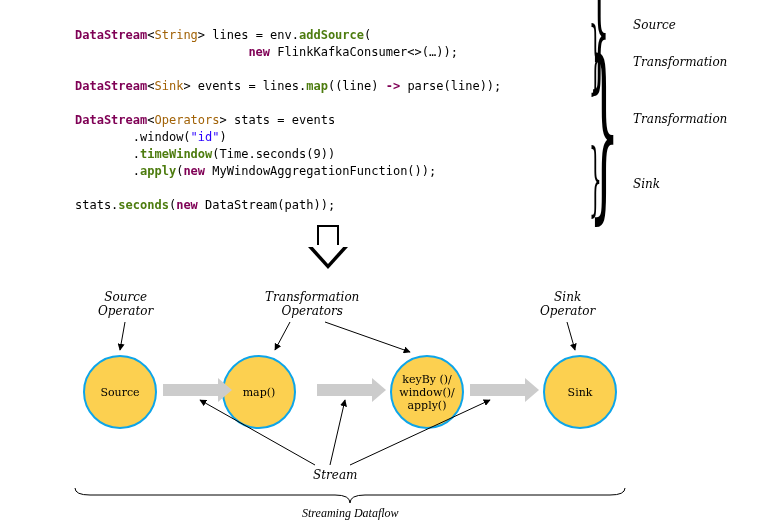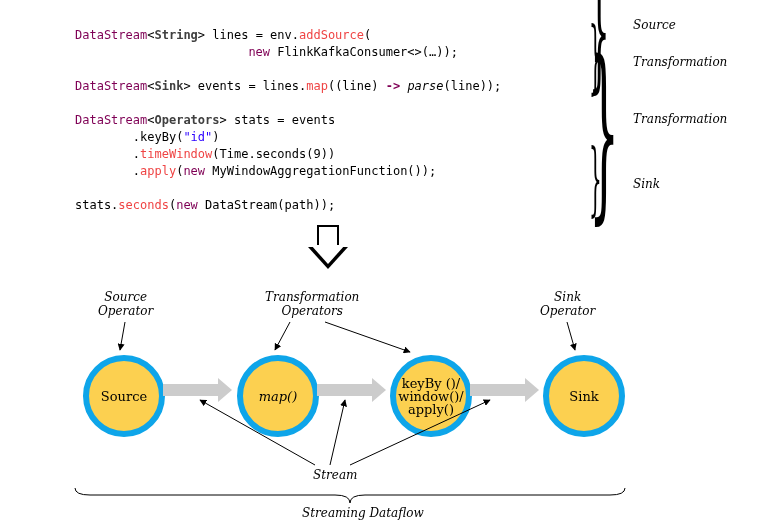--- a/index.html
+++ b/index.html
@@ -16,25 +16,25 @@
   }
   .code {
     position: absolute;
     left: 75px;
     top: 10px;
     font-family: "DejaVu Sans Mono", "Courier New", monospace;
     font-size: 12px;
     line-height: 17px;
     white-space: pre;
   }
-  .kw { font-weight: normal; color: #7f0055; }
-  .type { color: #404040; font-weight: bold; }
-  .method { font-weight: normal; color: #ef4444; }
+  .kw { font-weight: bold; color: #7f0055; }
+  .type { color: #a16207; }
+  .method { font-weight: bold; color: #4d7c0f; }
   .str { color: #2a00ff; }
-  .func { font-style: italic; }
+  .func { }
   .arrow { font-weight: bold; color: #7f0055; }
 
   .brace {
     position: absolute;
     font-family: "DejaVu Serif", "Times New Roman", serif;
     color: #000;
     transform: scaleX(0.25);
     transform-origin: left center;
     text-align: center;
   }
@@ -88,27 +88,27 @@
     font-size: 12px;
     text-align: center;
     white-space: nowrap;
   }
   .circle {
     position: absolute;
     width: 70px;
     height: 70px;
     border-radius: 50%;
     background: #fcd050;
-    border: 6px solid #0ea5e9;
+    border: 2px solid #0ea5e9;
     display: flex;
     align-items: center;
     justify-content: center;
     text-align: center;
     font-family: "DejaVu Serif", "Times New Roman", serif;
-    font-size: 13px;
+    font-size: 11px;
     line-height: 13px;
   }
   .flow-arrow {
     position: absolute;
     width: 55px;
     height: 12px;
     background: #ccc;
   }
   .flow-arrow::after {
     content: "";
@@ -126,21 +126,21 @@
 
 <div class="page">
 
   <div class="code">
 <span class="kw">DataStream</span><span>&lt;</span><span class="type">String</span><span>&gt; lines = env.</span><span class="method">addSource</span><span>(</span>
 <span>                        </span><span class="kw">new</span><span> FlinkKafkaConsumer&lt;&gt;(…));</span>
 
 <span class="kw">DataStream</span><span>&lt;</span><span class="type">Sink</span><span>&gt; events = lines.</span><span class="method">map</span><span>((line) </span><span class="arrow">-&gt;</span><span> </span><span class="func">parse</span><span>(line));</span>
 
 <span class="kw">DataStream</span><span>&lt;</span><span class="type">Operators</span><span>&gt; stats = events</span>
-<span>        .keyBy(</span><span class="str">"id"</span><span>)</span>
+<span>        .window(</span><span class="str">"id"</span><span>)</span>
 <span>        .</span><span class="method">timeWindow</span><span>(Time.seconds(9))</span>
 <span>        .</span><span class="method">apply</span><span>(</span><span class="kw">new</span><span> MyWindowAggregationFunction());</span>
 
 <span>stats.</span><span class="method">seconds</span><span>(</span><span class="kw">new</span><span> DataStream(path));</span>
 </div>
 
   <div class="brace" style="left:589px; top:-46px; font-size:130px;">}</div>
   <div class="annot" style="left:633px; top:18px;">Source</div>
 
   <div class="brace" style="left:589px; top:10px; font-size:80px;">}</div>
@@ -160,21 +160,21 @@
   <div class="diagram">
 
     <div class="d-label" style="left:28px; top:0; white-space:pre;">Source
 Operator</div>
     <div class="d-label" style="left:195px; top:0; white-space:pre;">Transformation
 Operators</div>
     <div class="d-label" style="left:470px; top:0; white-space:pre;">Sink
 Operator</div>
 
     <div class="circle" style="left:13px; top:65px;">Source</div>
-    <div class="circle" style="left:167px; top:65px;font-style:italic;">map()</div>
+    <div class="circle" style="left:152px; top:65px;">map()</div>
     <div class="circle" style="left:320px; top:65px; white-space:pre;">keyBy ()/
 window()/
 apply()</div>
     <div class="circle" style="left:473px; top:65px;">Sink</div>
 
     <div class="flow-arrow" style="left:93px;  top:94px;"></div>
     <div class="flow-arrow" style="left:247px; top:94px;"></div>
     <div class="flow-arrow" style="left:400px; top:94px;"></div>
 
     <svg style="position:absolute; left:0; top:0; width:620px; height:230px;" viewBox="0 0 620 230">
@@ -194,16 +194,16 @@
       <line x1="245" y1="175" x2="130" y2="110" stroke="#000" stroke-width="1" marker-end="url(#ah)"></line>
       <line x1="260" y1="175" x2="275" y2="110" stroke="#000" stroke-width="1" marker-end="url(#ah)"></line>
       <line x1="280" y1="175" x2="420" y2="110" stroke="#000" stroke-width="1" marker-end="url(#ah)"></line>
     </svg>
 
     <div class="d-label" style="left:243px; top:178px;">Stream</div>
 
     <svg style="position:absolute; left:0px; top:195px; width:560px; height:20px;" viewBox="0 0 560 20">
       <path d="M 5 3 Q 5 10 20 10 L 265 10 Q 280 10 280 18 Q 280 10 295 10 L 540 10 Q 555 10 555 3" fill="none" stroke="#000" stroke-width="1"></path>
     </svg>
-    <div class="d-label" style="left:232px; top:216px;">Streaming Dataflow</div>
+    <div class="d-label" style="left:232px; top:216px;font-family:Liberation Serif, serif;">Streaming Dataflow</div>
   </div>
 
 </div>
 
 </body></html>

